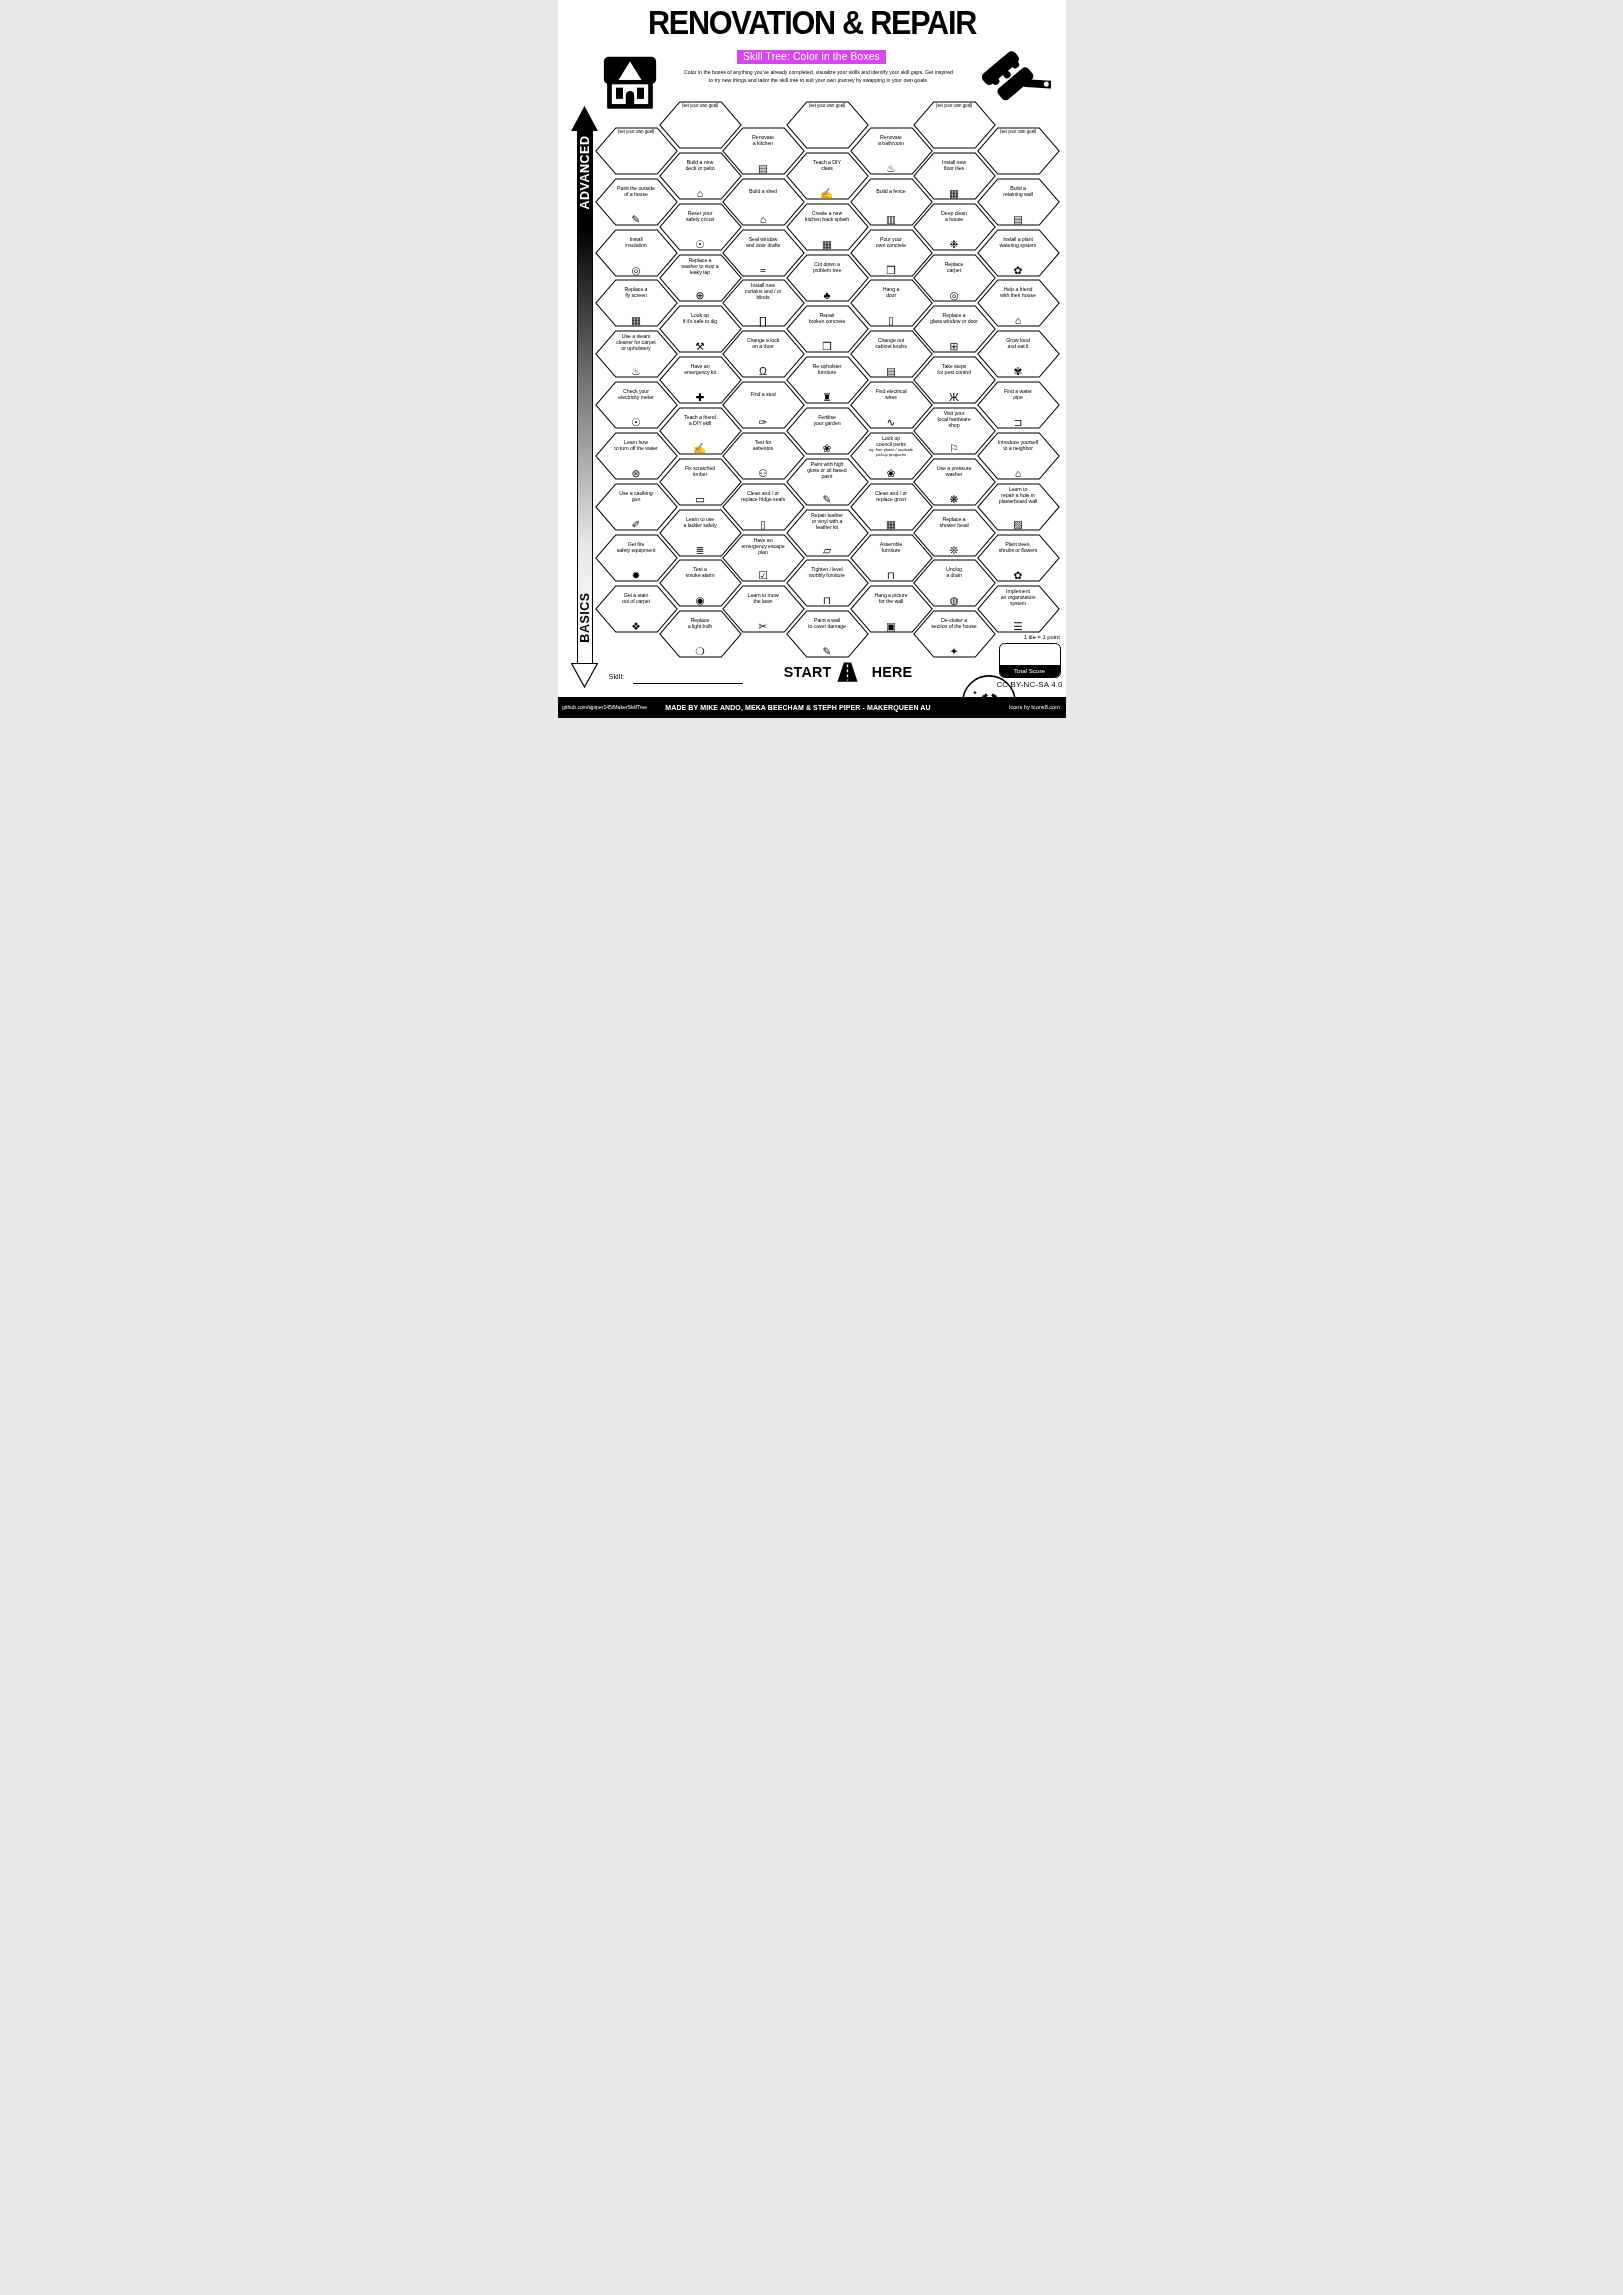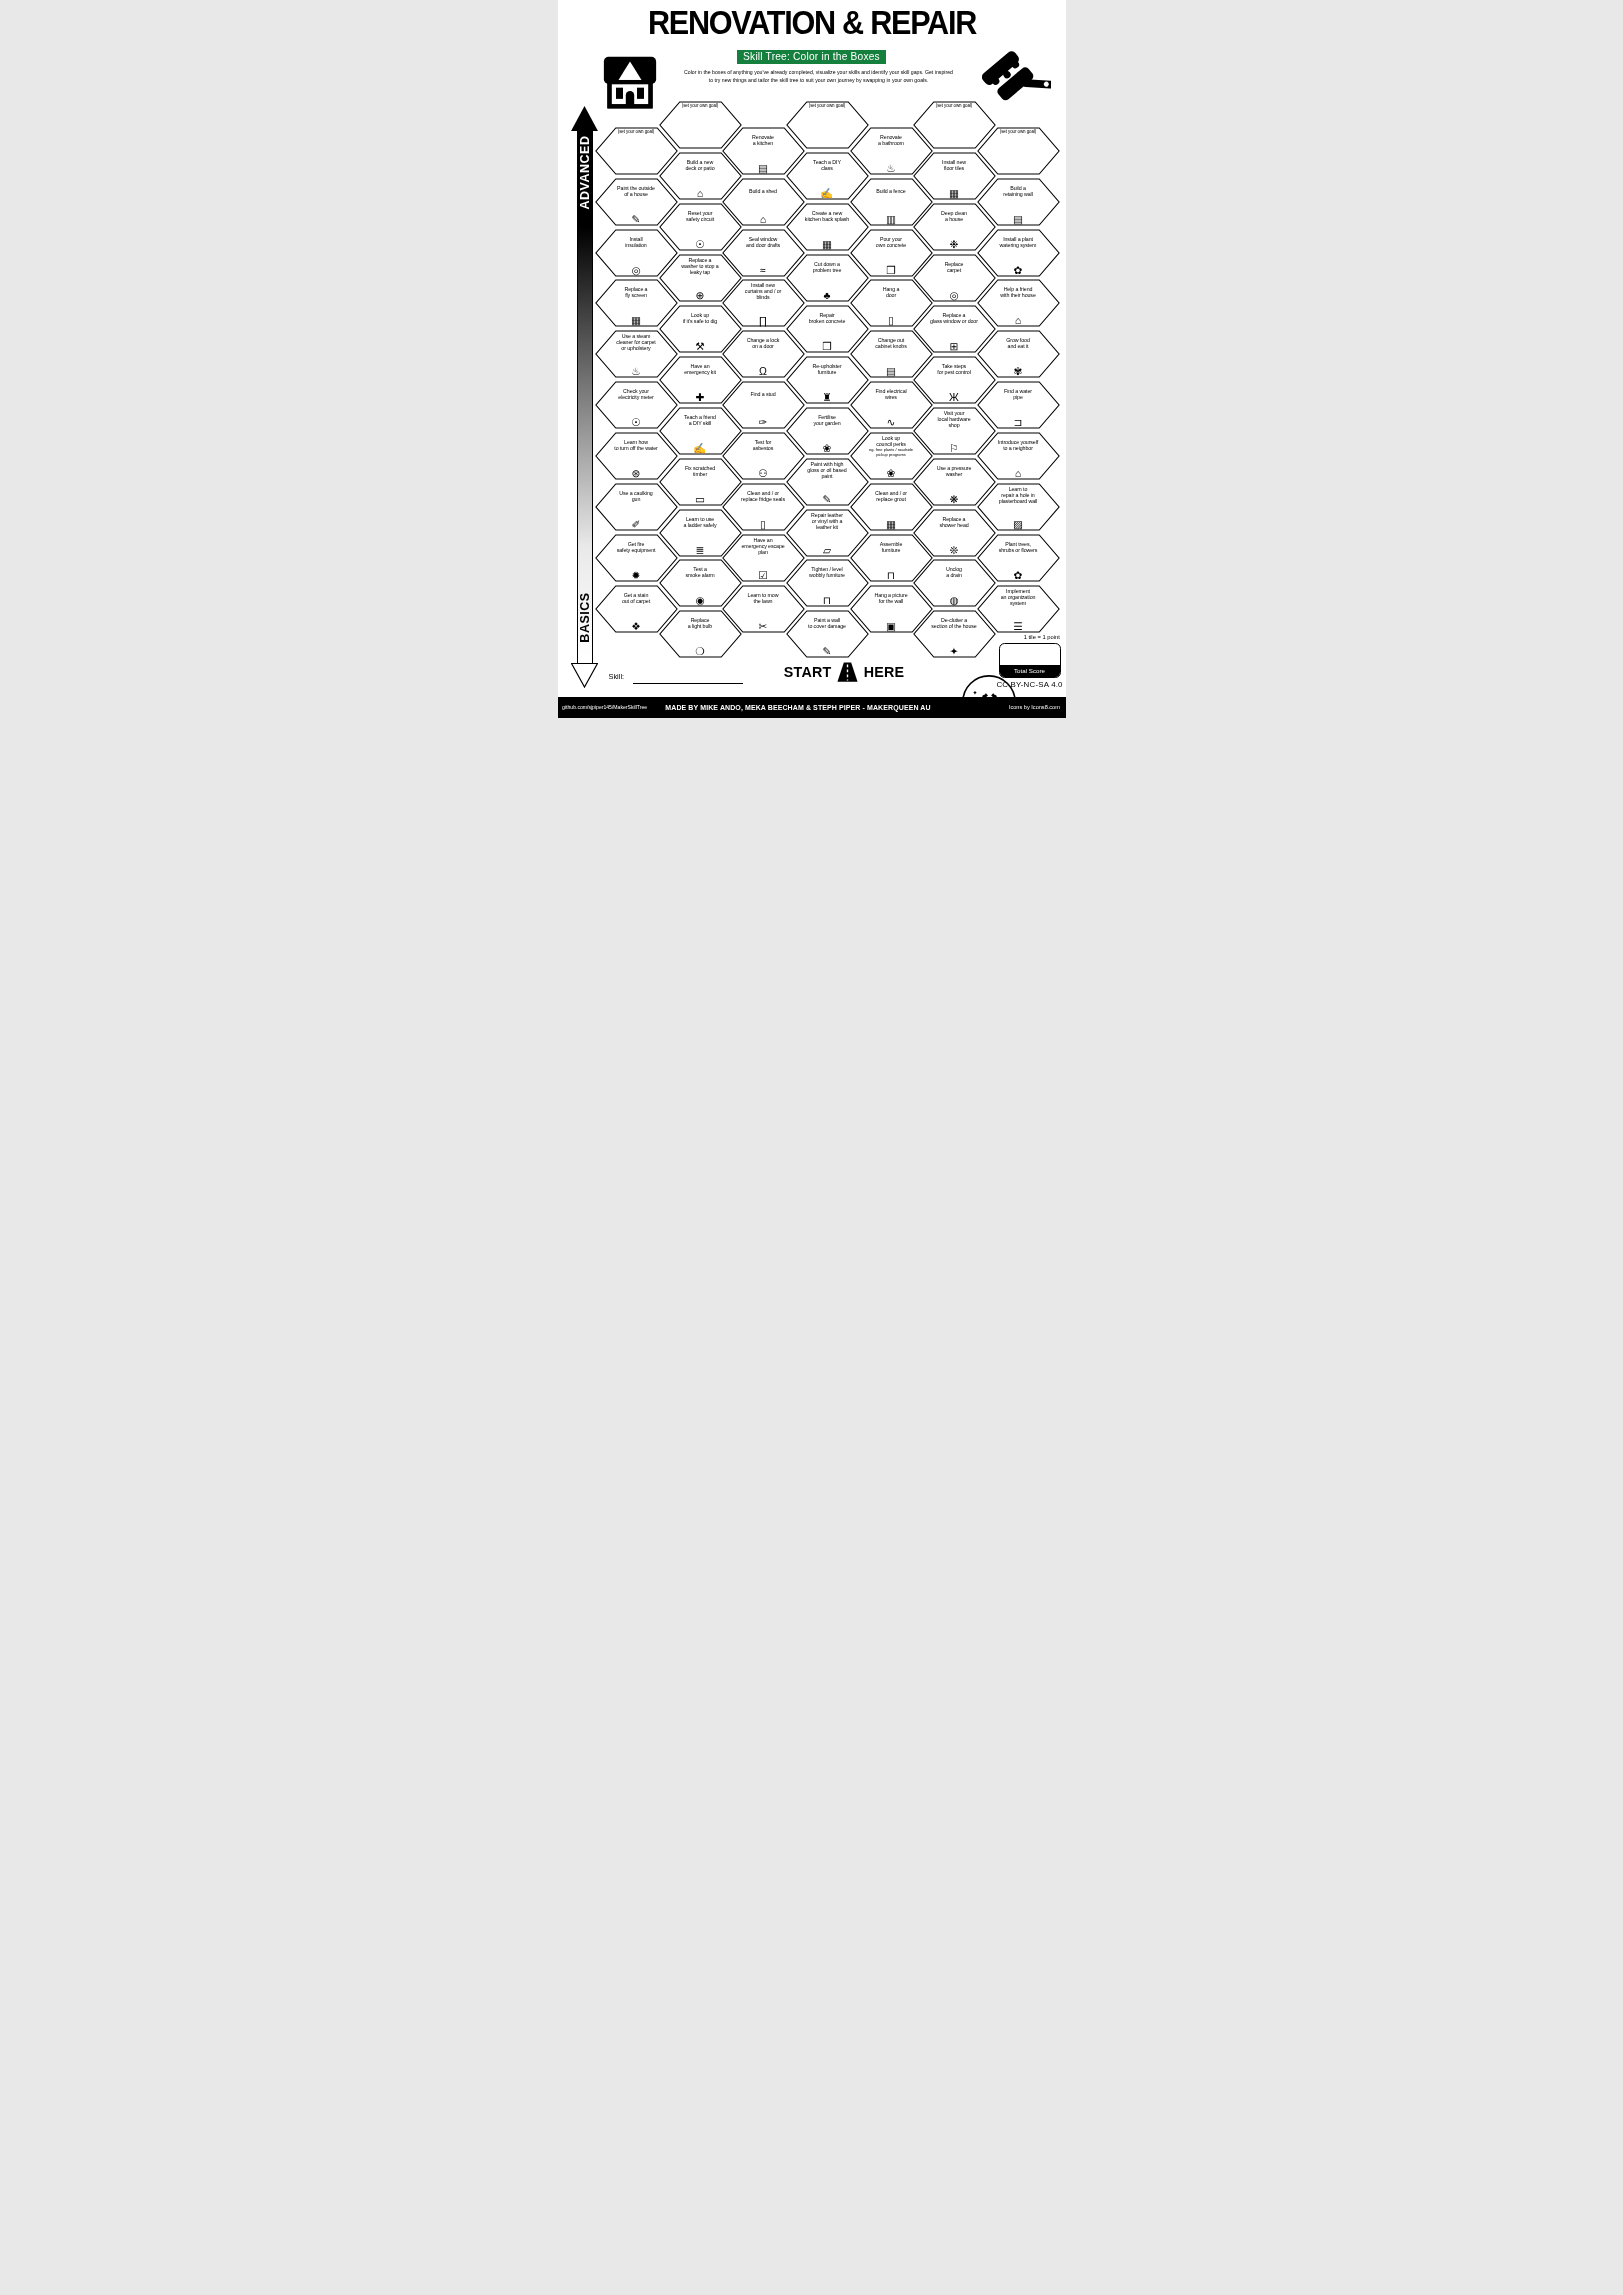--- a/index.html
+++ b/index.html
@@ -3,21 +3,21 @@
 <meta charset="utf-8">
 <style>
   html,body{margin:0;padding:0;background:#e8e8e8;}
   #page{position:relative;width:508px;height:718px;background:#fff;overflow:hidden;
         font-family:"Liberation Sans",sans-serif;color:#000;margin:0 auto;}
   
   #title{position:absolute;top:2.8px;left:0;right:0;text-align:center;
          font-size:34px;font-weight:bold;letter-spacing:-1.4px;transform:scaleX(.9);
          transform-origin:center;white-space:nowrap;}
   #subtitle{position:absolute;top:50px;left:0;right:0;text-align:center;}
-  #subtitle span{display:inline-block;background:#15803d;color:#fff;font-size:10.2px;
+  #subtitle span{display:inline-block;background:#d946ef;color:#fff;font-size:10.2px;
                  padding:1.4px 6.5px;letter-spacing:0.2px;}
   #desc{position:absolute;top:69px;left:105px;width:312px;text-align:center;
         font-size:5.2px;line-height:1.45;}
   
   #house-logo{position:absolute;left:44px;top:55px;}
   #brush-logo{position:absolute;left:424px;top:44px;}
   
   #arrow-shaft{position:absolute;left:19.4px;top:130px;width:14px;height:533px;
                border:0.9px solid #000;
                background:linear-gradient(180deg,#000 0%,#000 18%,#777 48%,#e9e9e9 78%,#fff 100%);}
@@ -36,21 +36,21 @@
   .hex-label{position:absolute;left:6.5px;right:6.5px;text-align:center;
              font-size:5.3px;line-height:1.12;white-space:pre-line;letter-spacing:-0.1px;}
   .hex.goal .hex-label{font-size:4.5px;}
   .hex-note{position:absolute;left:3.7px;right:3.7px;text-align:center;
             font-size:4px;line-height:1.15;white-space:pre-line;}
   .hex-icon{position:absolute;left:0;right:0;bottom:1.9px;text-align:center;
             font-size:10.6px;line-height:1;}
   
   #start-here{position:absolute;left:217px;top:662px;width:139px;display:flex;
               align-items:center;justify-content:center;gap:5.6px;}
-  #start-here .word{font-size:14.3px;font-weight:bold;letter-spacing:0.2px;}
+  #start-here .word{font-size:14.3px;font-weight:bold;letter-spacing:0.2px;margin-left:8px;}
   #name-row{position:absolute;left:51px;top:672px;font-size:7.4px;}
   #name-line{position:absolute;left:75px;top:683px;width:110px;border-bottom:1.2px solid #000;}
   #tile-point{position:absolute;right:5.6px;top:634px;font-size:5.8px;}
   #score-box{position:absolute;left:441px;top:643px;width:60px;height:33px;
              border:1.2px solid #000;border-radius:5.6px;overflow:hidden;background:#fff;}
   #score-bar{position:absolute;left:0;right:0;bottom:0;height:12.5px;background:#000;
              color:#fff;text-align:center;font-size:6.2px;line-height:12.5px;}
   #cc-license{position:absolute;right:2.8px;top:680px;font-size:7.9px;letter-spacing:0.2px;}
   #maker-logo{position:absolute;left:403px;top:674px;}
   

